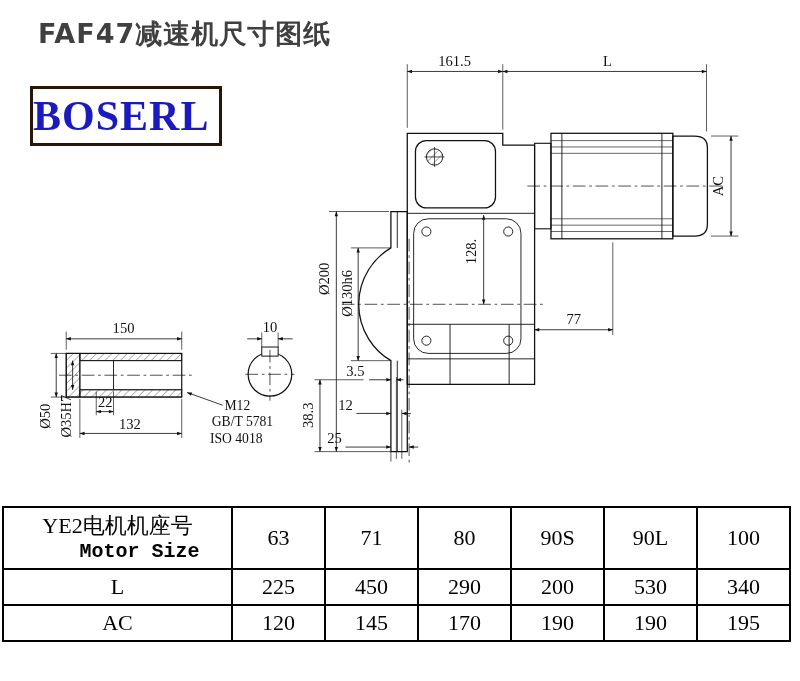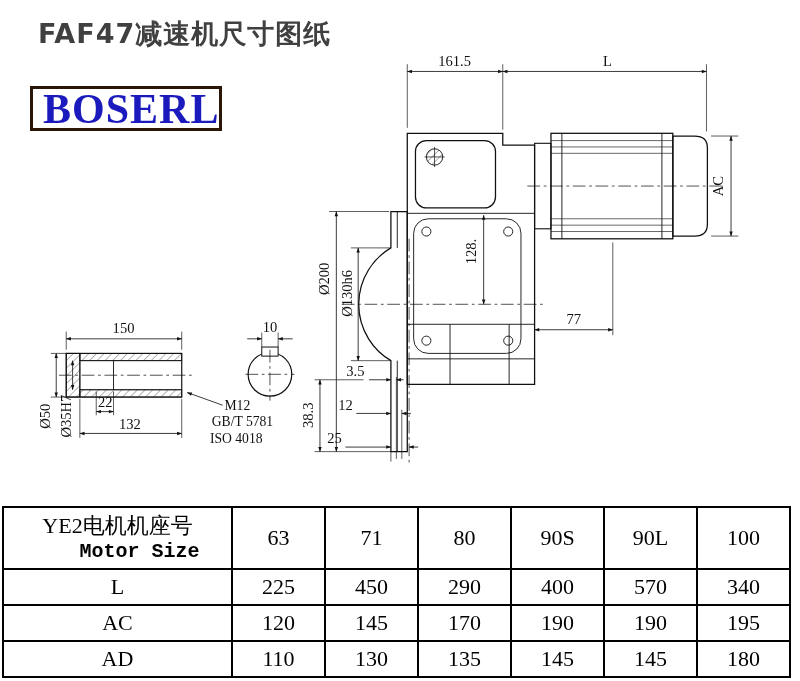--- a/index.html
+++ b/index.html
@@ -4,23 +4,23 @@
 <style>
   * { margin:0; padding:0; box-sizing:border-box; }
   html,body { width:800px; height:681px; background:#ffffff; overflow:hidden; }
   body { font-family:"DejaVu Sans",sans-serif; position:relative; color:#000; }
 
   .page-title {
     position:absolute; left:38px; top:16px;
     font-size:27px; font-weight:bold; letter-spacing:1px; color:#404040;
   }
   .brand-box {
-    position:absolute; left:30px; top:86px; width:192px; height:45px;
+    position:absolute; left:30px; top:86px; width:192px; height:60px;
     border:3px solid #2a1606; background:#fff;
-    display:flex; align-items:center; padding-left:10px;
+    display:flex; align-items:center; padding-left:0;
   }
   .brand-text {
     font-family:"Liberation Serif",serif; font-size:42px; font-weight:bold;
     color:#1b1bbd; letter-spacing:1px; line-height:1;
   }
   .drawing { position:absolute; left:0; top:46px; }
 
   .dim-table {
     position:absolute; left:2px; top:506px;
     border-collapse:collapse; table-layout:fixed; background:#fff;
@@ -185,36 +185,27 @@
       <td>80</td>
       <td>90S</td>
       <td>90L</td>
       <td>100</td>
     </tr>
     <tr>
       <td>L</td>
       <td>225</td>
       <td>450</td>
       <td>290</td>
-      <td>400</td>
-      <td>570</td>
+      <td>200</td>
+      <td>530</td>
       <td>340</td>
     </tr>
     <tr>
       <td>AC</td>
       <td>120</td>
       <td>145</td>
       <td>170</td>
       <td>190</td>
       <td>190</td>
       <td>195</td>
     </tr>
-    <tr>
-      <td>AD</td>
-      <td>110</td>
-      <td>130</td>
-      <td>135</td>
-      <td>145</td>
-      <td>145</td>
-      <td>180</td>
-    </tr>
   </tbody>
 </table>
 
 </body></html>

